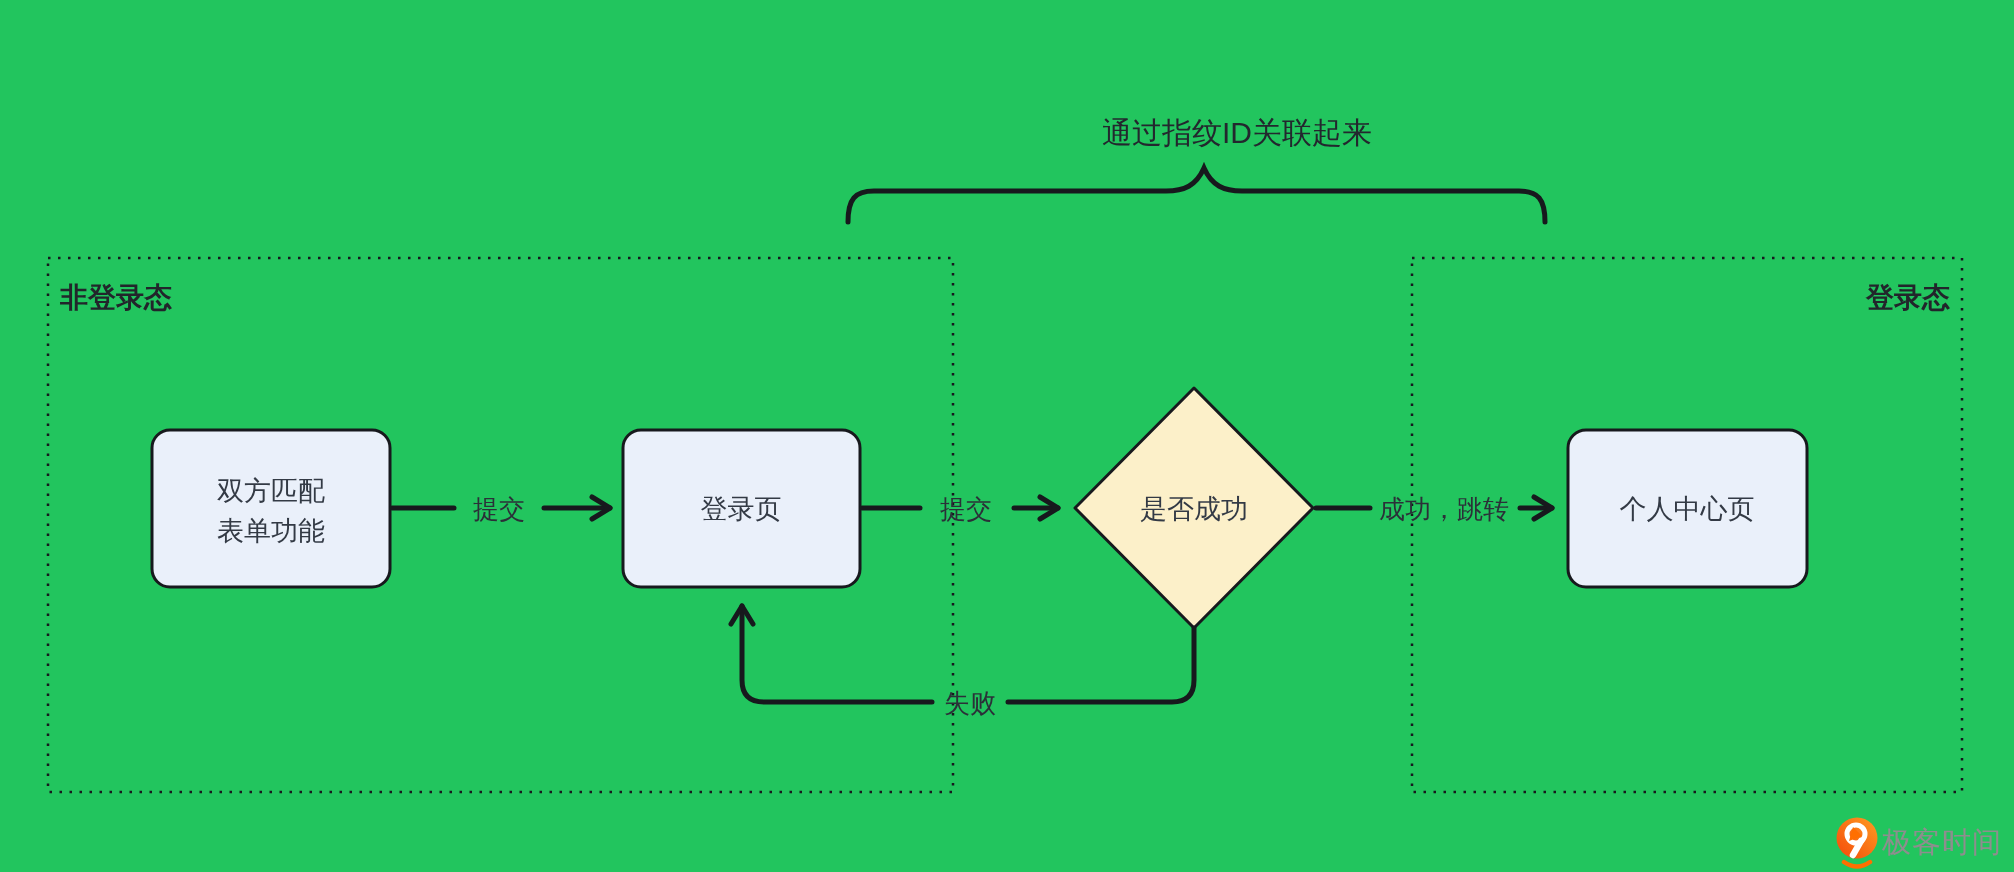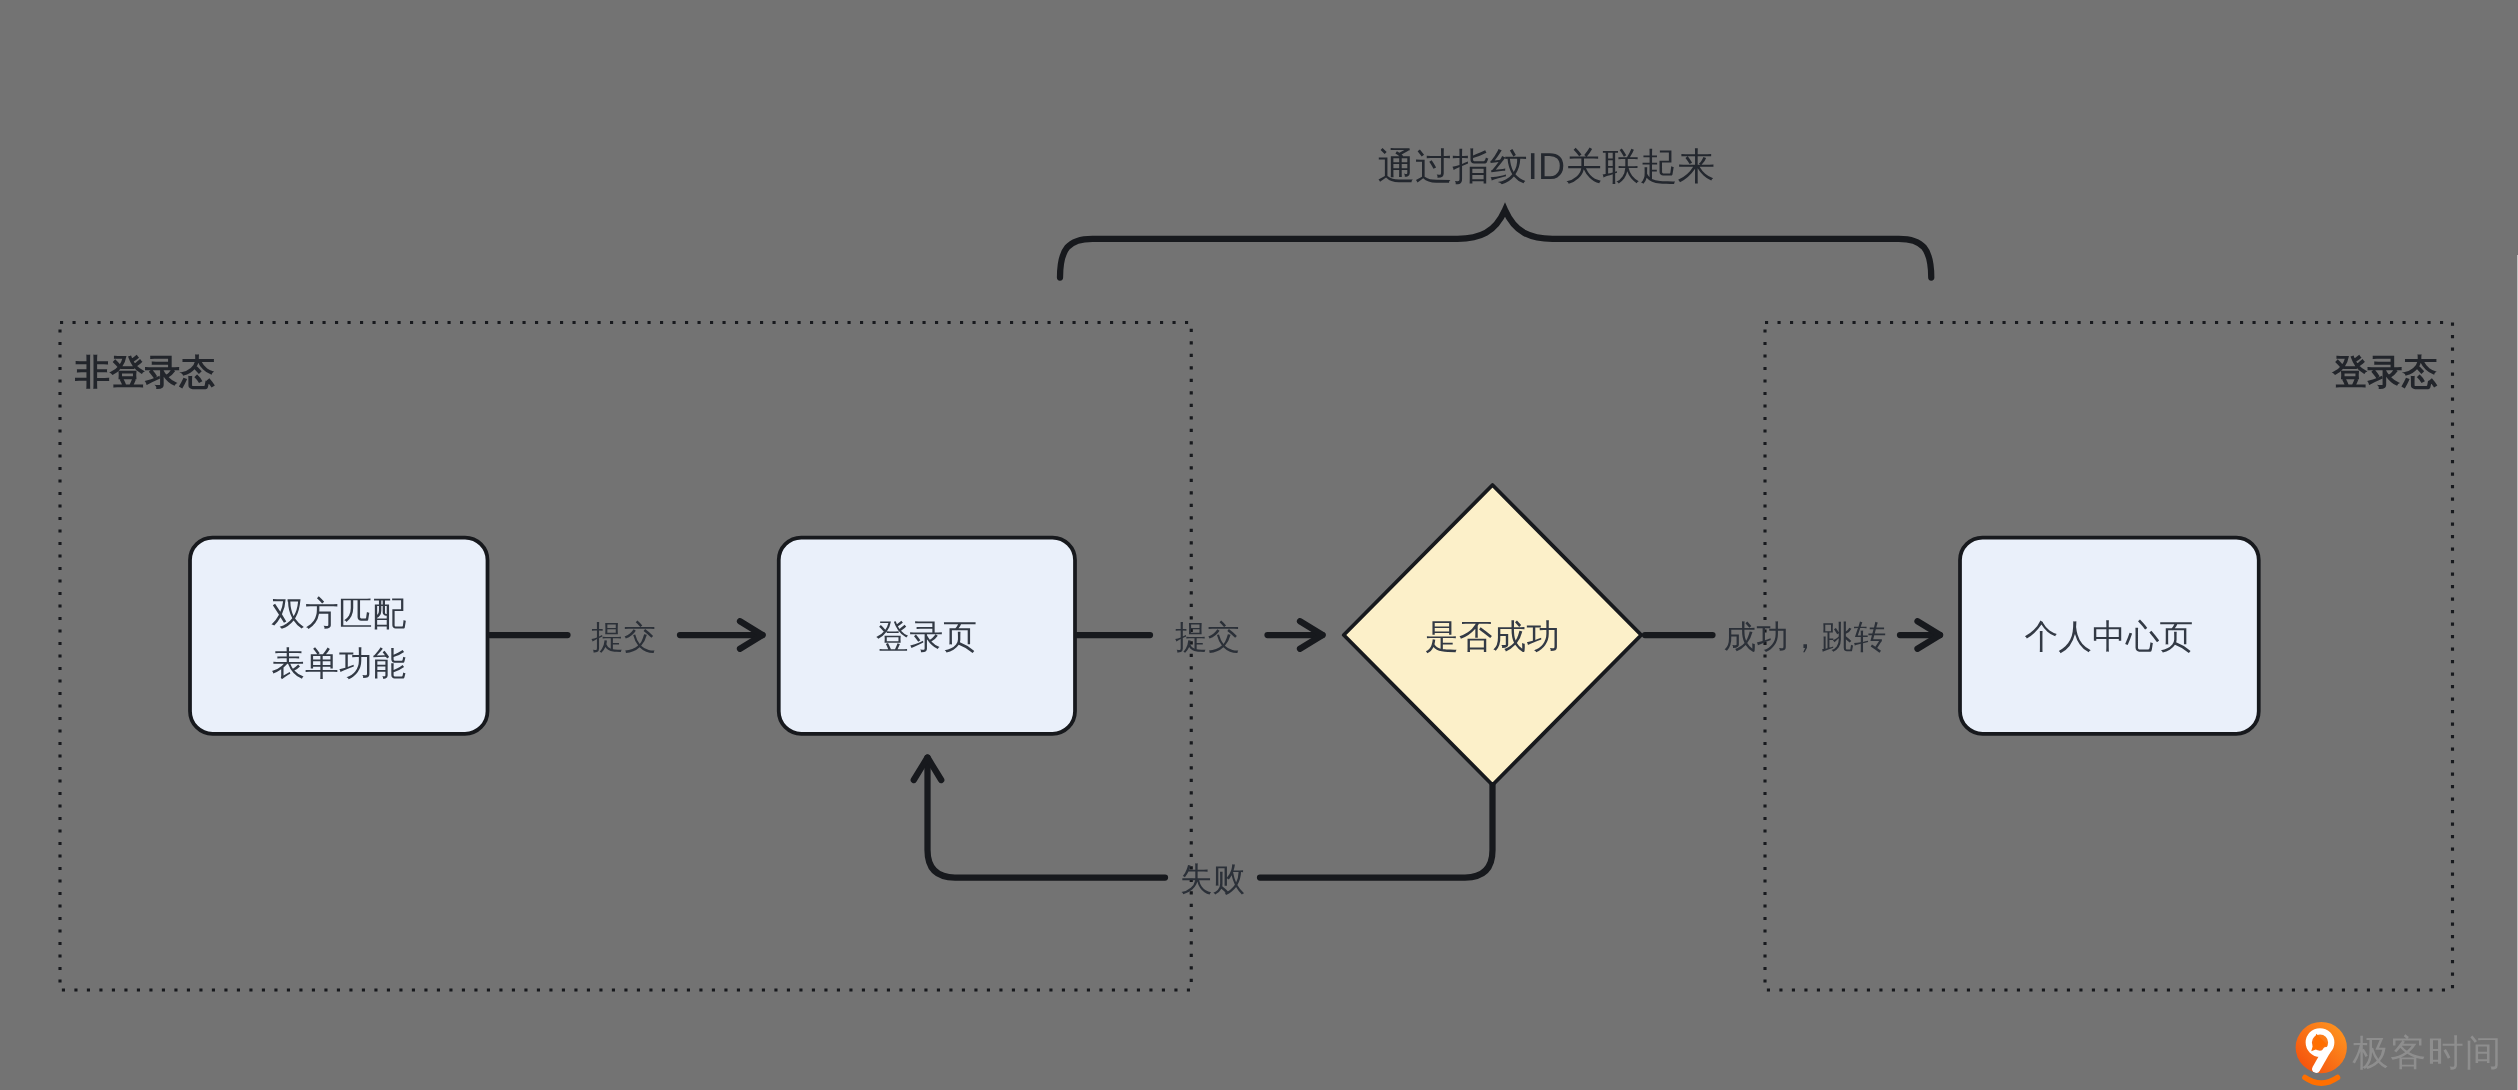--- a/index.html
+++ b/index.html
@@ -1,16 +1,16 @@
 <!DOCTYPE html>
 <html><head>
 <meta charset="utf-8">
 <style>
   html,body{margin:0;padding:0;background:#ffffff;}
-  .stage{position:relative;width:2014px;height:872px;background:#737373;overflow:hidden;}
+  .stage{position:relative;width:2014px;height:872px;background:#22c55e;overflow:hidden;}
   svg{display:block;}
   text{font-family:"Liberation Sans","DejaVu Sans",sans-serif;}
   .title-text{font-size:30px;fill:#23272e;}
   .region-label{font-size:28px;font-weight:700;fill:#22252b;}
   .node-text{font-size:27px;fill:#333a45;}
   .edge-label{font-size:26px;fill:#2b3038;}
   .logo-text{font-size:29px;fill:#8e8e8e;letter-spacing:1px;}
   .shape{stroke-width:3;}
   .edge{fill:none;stroke-width:5;stroke-linecap:round;}
   .brace{fill:none;stroke-width:5;stroke-linecap:round;}

